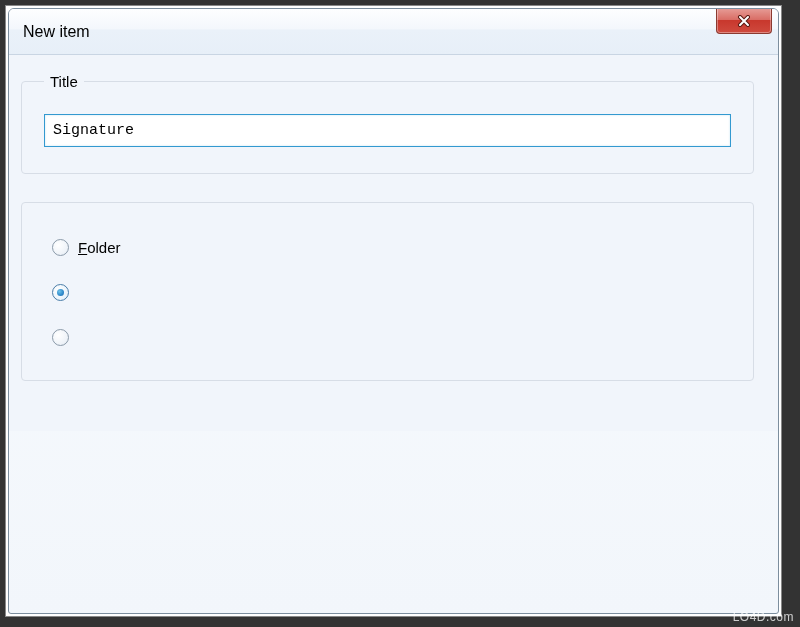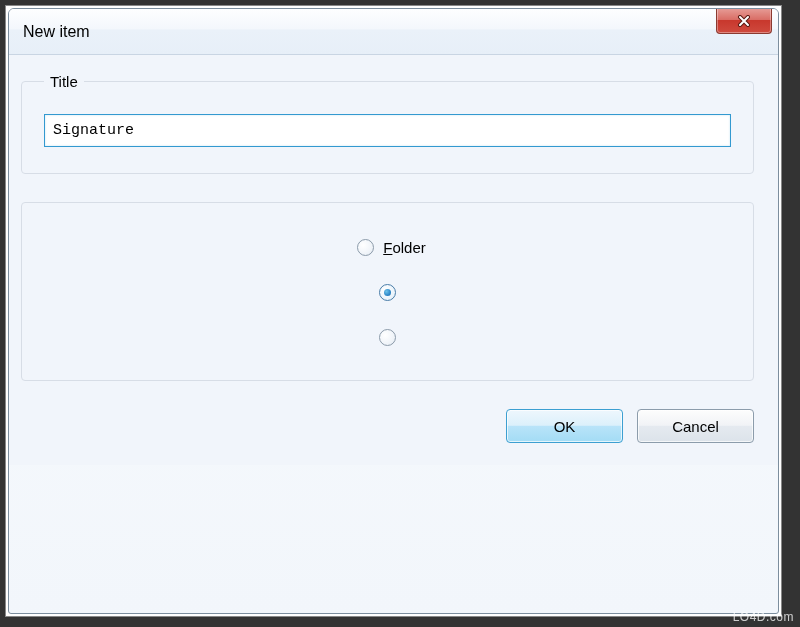--- a/index.html
+++ b/index.html
@@ -107,21 +107,20 @@
       font-size: 15px;
       font-family: Liberation Mono, monospace;
       outline: none;
       box-shadow: inset 0 0 2px rgba(51,153,208,0.3);
     }
     .radio-row {
       display: flex;
       align-items: center;
       margin: 12px 0 28px 8px;
       cursor: pointer;
-      justify-content: center;
     }
     .radio-row:last-child {
       margin-bottom: 8px;
     }
     .radio-outer {
       width: 17px;
       height: 17px;
       border: 1px solid #8b9aa9;
       border-radius: 50%;
       background: radial-gradient(circle at 35% 35%, #fff 0%, #f0f4f9 60%, #e1e8f0 100%);
@@ -227,22 +226,18 @@
         </div>
 
         <div class="radio-row">
           <div class="radio-outer">
             
           </div>
         </div>
 
       </fieldset>
 
-      <div class="button-row">
-        <button class="btn btn-default">OK</button>
-        <button class="btn btn-normal">Cancel</button>
-      </div>
 
     </div>
   </div>
 </div>
 
 <div class="watermark">LO4D.com</div>
 
 </body></html>

